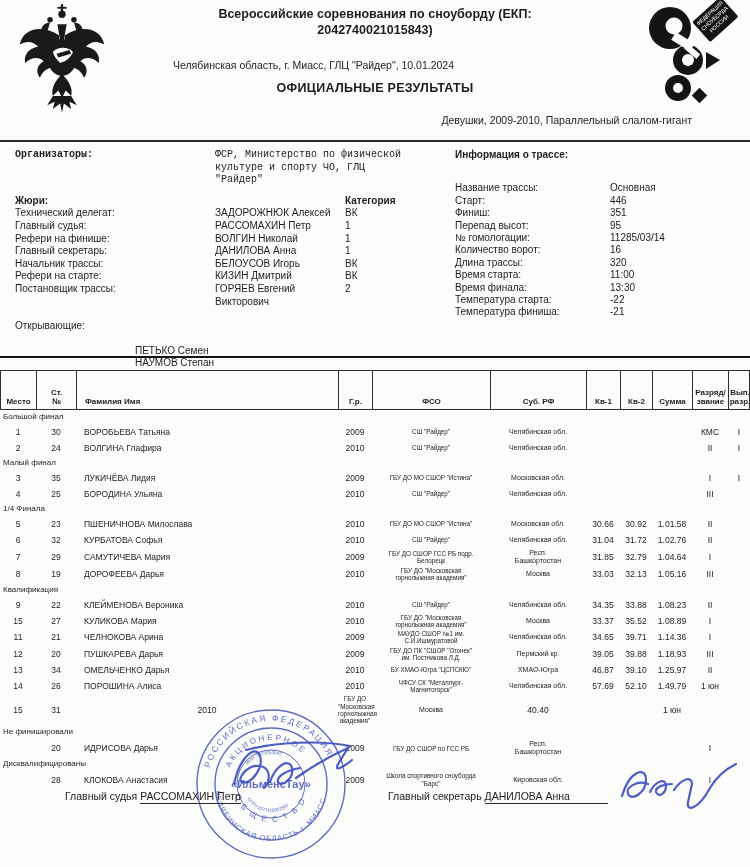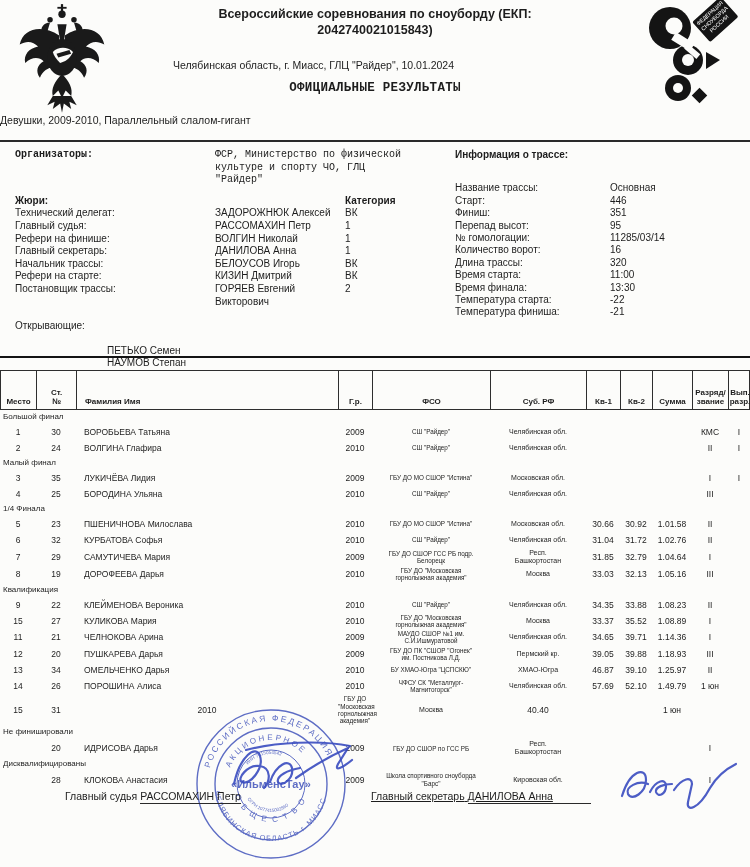--- a/index.html
+++ b/index.html
@@ -5,35 +5,35 @@
   html,body{margin:0;padding:0;}
   body{
     width:750px;height:867px;position:relative;overflow:hidden;
     background:#fcfcfa;color:#1d1d1d;
     font-family:"Liberation Sans", sans-serif;
   }
   .abs{position:absolute;}
   
   .title{top:6px;left:140px;width:470px;text-align:center;font-weight:bold;font-size:12.5px;line-height:1.3;white-space:pre-line;}
   .location{top:59px;left:0;width:627px;text-align:center;font-size:10.5px;}
-  .doc-title{top:81px;left:0;width:750px;text-align:center;font-weight:bold;font-size:12.5px;letter-spacing:.3px;font-family:Liberation Mono, monospace;}
-  .cat-line{top:114px;left:0;width:692px;text-align:left;font-size:10.5px;}
+  .doc-title{top:81px;left:0;width:750px;text-align:center;font-weight:bold;font-size:12.5px;letter-spacing:.3px;}
+  .cat-line{top:114px;left:0;width:692px;text-align:right;font-size:10.5px;}
   .rule-top{top:140px;left:0;width:750px;border-top:2px solid #2a2a2a;}
   .coa{top:4px;left:16px;}
   .fsr{top:0px;left:636px;}
   
   .left-info{top:149px;left:15px;width:430px;font-size:10px;line-height:12.6px;}
   .org-row{display:grid;grid-template-columns:200px 220px;font-family:Liberation Mono, monospace;}
   .b{font-weight:bold;}
   .pre{white-space:pre-line;}
   .jury-head{display:grid;grid-template-columns:200px 130px 70px;margin-top:8px;}
   .jrow{display:grid;grid-template-columns:200px 130px 70px;}
   .jname{white-space:pre-line;}
   .openers-label{margin-top:12px;}
-  .openers{margin-top:12px;margin-left:92px;}
+  .openers{margin-top:12px;margin-left:120px;}
   .right-info{top:149px;left:455px;width:290px;font-size:10px;line-height:12.4px;}
   .irows{margin-top:21px;}
   .irow{display:grid;grid-template-columns:155px 130px;}
   
   .table-wrap{top:356px;left:0;width:750px;}
   .rule-table{border-top:2.5px solid #141414;width:750px;}
   .grid{display:grid;grid-template-columns:36px 40px 262px 34px 118px 96px 34px 32px 40px 36px 22px;}
   .thead{margin-top:12px;border:1px solid #2e2e2e;height:40px;box-sizing:border-box;}
   .hc{border-right:1px solid #2e2e2e;display:flex;align-items:flex-end;justify-content:center;
       font-weight:bold;font-size:8px;line-height:1.2;padding-bottom:2px;text-align:center;white-space:pre-line;}
@@ -41,21 +41,21 @@
   .hc-name{justify-content:flex-start;padding-left:8px;text-align:left;}
   .section-label{font-size:8px;padding:2px 0 2px 3px;height:10px;}
   .trow{min-height:14px;align-items:center;font-size:8.5px;padding:1px 0;}
   .c{text-align:center;}
   .c-name{text-align:left;padding-left:8px;}
   .c-fso{font-size:6.3px;line-height:1.15;white-space:pre-line;}
   .c-region{font-size:7px;line-height:1.15;white-space:pre-line;}
   
   .footer{top:790px;left:0;width:750px;font-size:10.5px;}
   .judge{position:absolute;left:65px;top:0;}
-  .secretary{position:absolute;left:371px;top:0;text-decoration:underline;}
+  .secretary{position:absolute;left:388px;top:0;}
   .uname{border-bottom:1px solid #2a2a2a;padding-bottom:1px;}
   .uname-ext{padding-right:38px;}
   .stamp{top:704px;left:191px;opacity:.85;}
   .sig1{top:738px;left:226px;opacity:.9;}
   .sig2{top:758px;left:612px;opacity:.9;}
 </style>
 </head>
 <body>
 
 <div class="abs title pre">Всероссийские соревнования по сноуборду (ЕКП:

